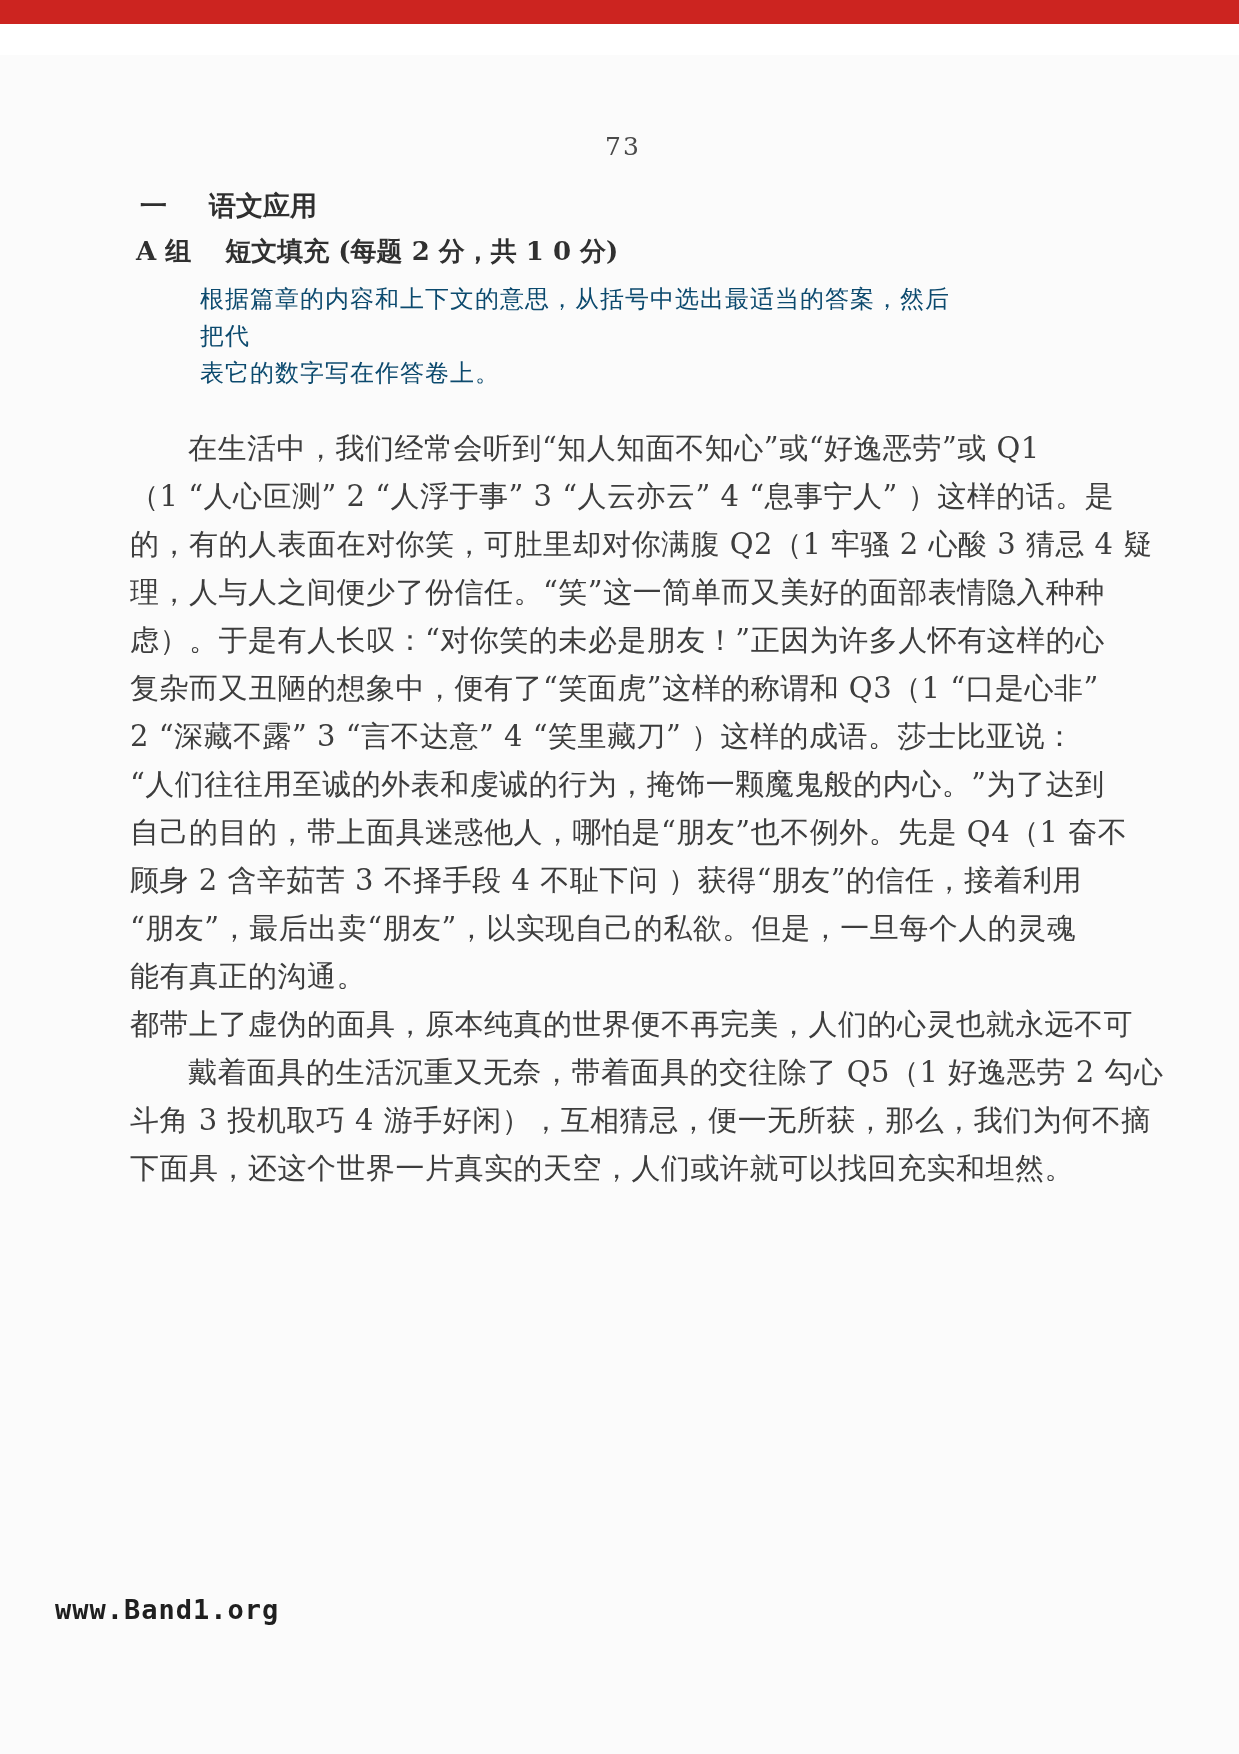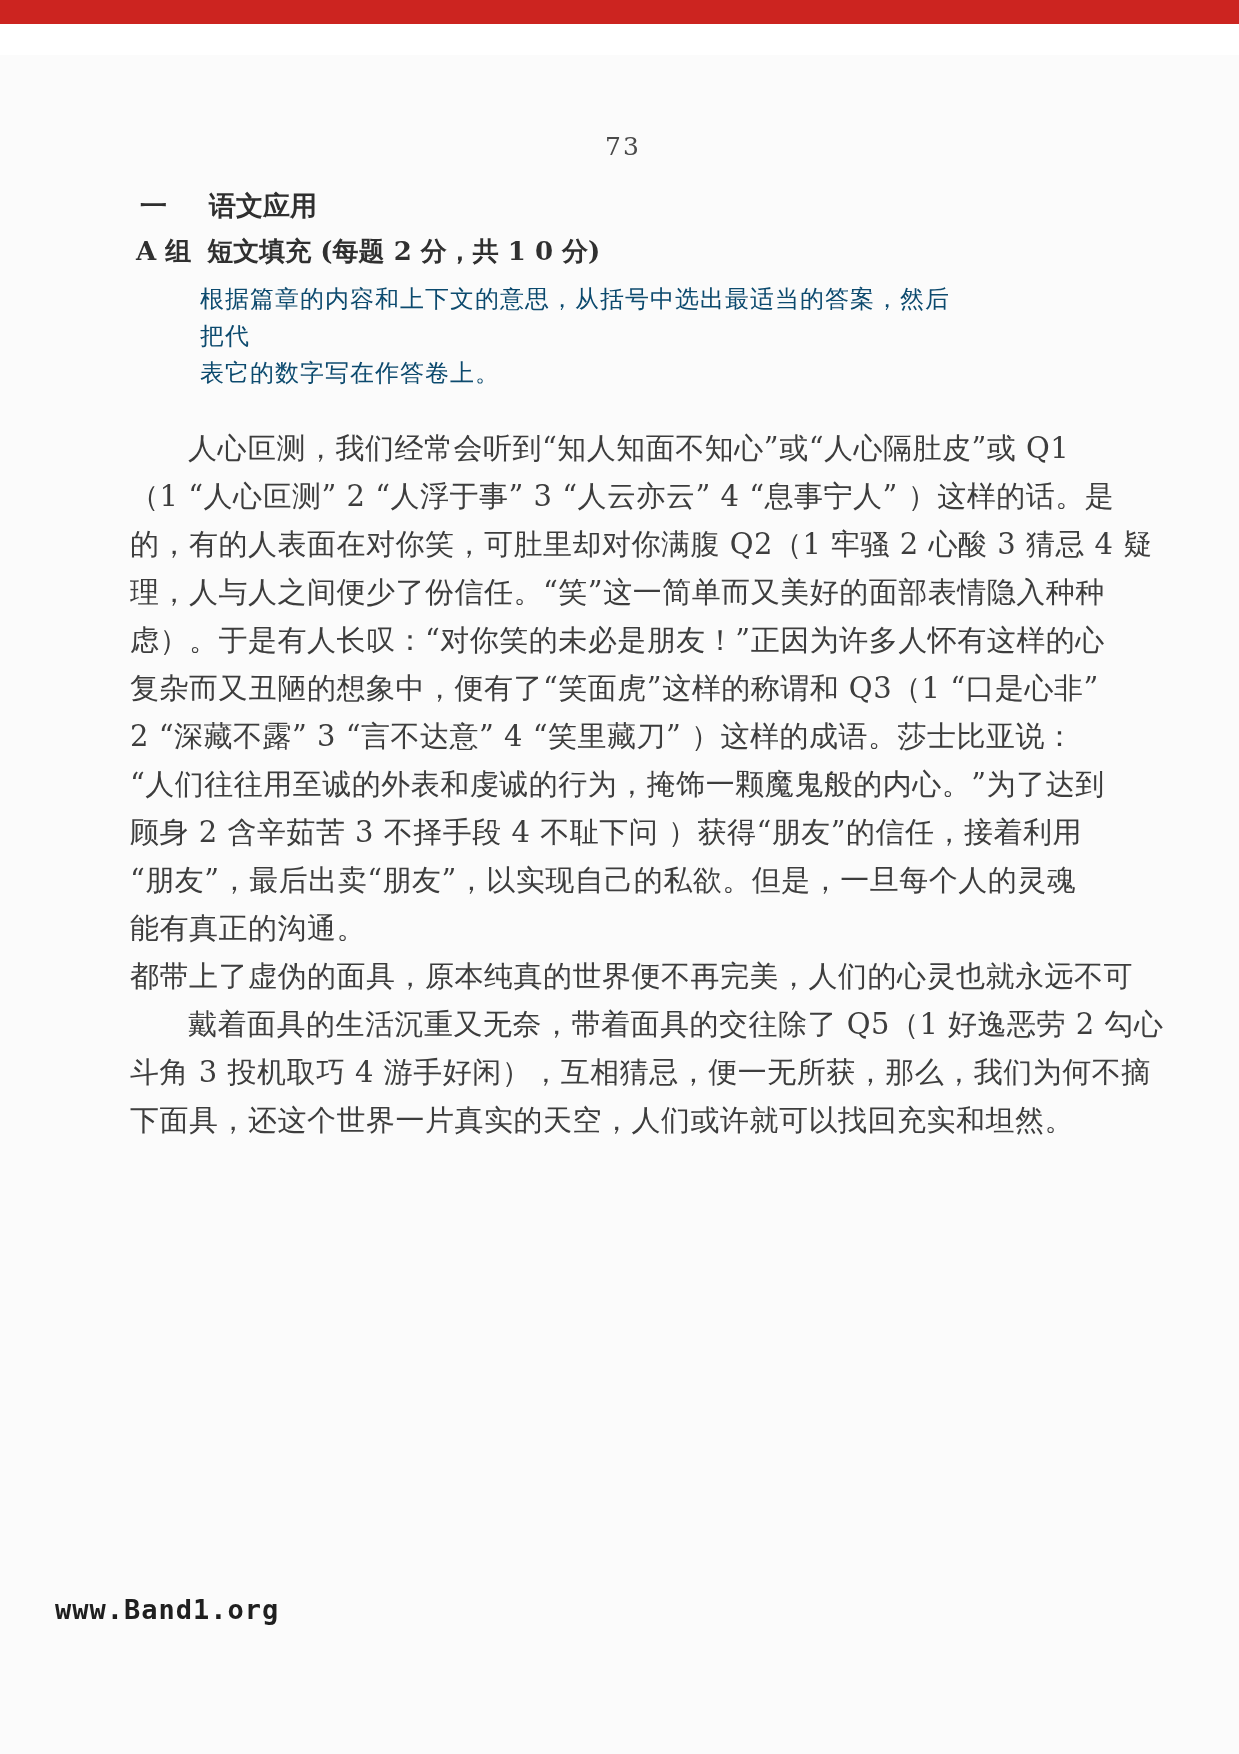--- a/index.html
+++ b/index.html
@@ -50,21 +50,21 @@
     white-space: nowrap;
   }
   .group-heading {
     position: absolute;
     top: 234px;
     left: 136px;
     font-size: 26px;
     font-weight: 600;
     color: #303030;
     display: flex;
-    gap: 16px;
+    gap: 34px;
     white-space: nowrap;
   }
   .instructions {
     position: absolute;
     top: 281px;
     left: 200px;
     width: 760px;
     font-size: 24px;
     line-height: 37px;
     color: #0c4a6e;
@@ -114,28 +114,29 @@
   <span>A 组</span>
   <span>短文填充 (每题 2 分，共 1 0 分)</span>
 </div>
 
 <div class="instructions">
   <div class="line">根据篇章的内容和上下文的意思，从括号中选出最适当的答案，然后把代</div>
   <div class="line">表它的数字写在作答卷上。</div>
 </div>
 
 <div class="passage">
-  <div class="line indent">人心叵测，我们经常会听到“知人知面不知心”或“人心隔肚皮”或 Q1</div>
+  <div class="line indent">在生活中，我们经常会听到“知人知面不知心”或“好逸恶劳”或 Q1</div>
   <div class="line">（1 “人心叵测” 2 “人浮于事” 3 “人云亦云” 4 “息事宁人” ）这样的话。是</div>
   <div class="line">的，有的人表面在对你笑，可肚里却对你满腹 Q2（1 牢骚 2 心酸 3 猜忌 4 疑</div>
   <div class="line">理，人与人之间便少了份信任。“笑”这一简单而又美好的面部表情隐入种种</div>
   <div class="line">虑）。于是有人长叹：“对你笑的未必是朋友！”正因为许多人怀有这样的心</div>
   <div class="line">复杂而又丑陋的想象中，便有了“笑面虎”这样的称谓和 Q3（1 “口是心非”</div>
   <div class="line">2 “深藏不露” 3 “言不达意” 4 “笑里藏刀” ）这样的成语。莎士比亚说：</div>
   <div class="line">“人们往往用至诚的外表和虔诚的行为，掩饰一颗魔鬼般的内心。”为了达到</div>
+  <div class="line">自己的目的，带上面具迷惑他人，哪怕是“朋友”也不例外。先是 Q4（1 奋不</div>
   <div class="line">顾身 2 含辛茹苦 3 不择手段 4 不耻下问 ）获得“朋友”的信任，接着利用</div>
   <div class="line">“朋友”，最后出卖“朋友”，以实现自己的私欲。但是，一旦每个人的灵魂</div>
   <div class="line">能有真正的沟通。</div>
   <div class="line">都带上了虚伪的面具，原本纯真的世界便不再完美，人们的心灵也就永远不可</div>
   <div class="line indent">戴着面具的生活沉重又无奈，带着面具的交往除了 Q5（1 好逸恶劳 2 勾心</div>
   <div class="line">斗角 3 投机取巧 4 游手好闲），互相猜忌，便一无所获，那么，我们为何不摘</div>
   <div class="line">下面具，还这个世界一片真实的天空，人们或许就可以找回充实和坦然。</div>
 </div>
 
 <div class="watermark">www.Band1.org</div>

